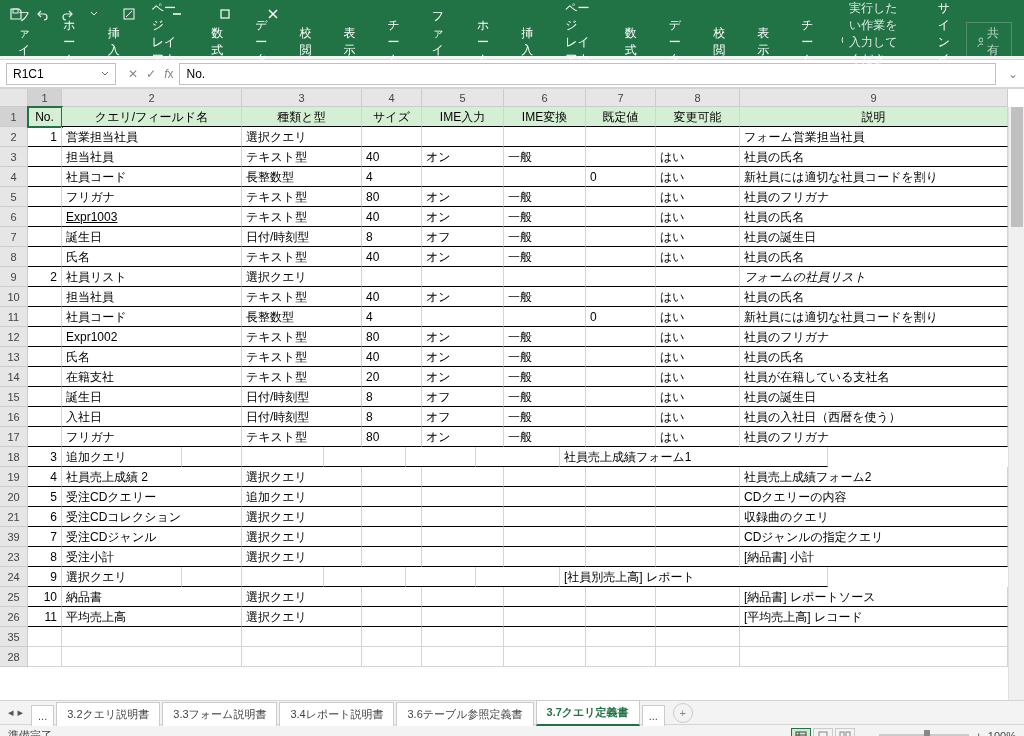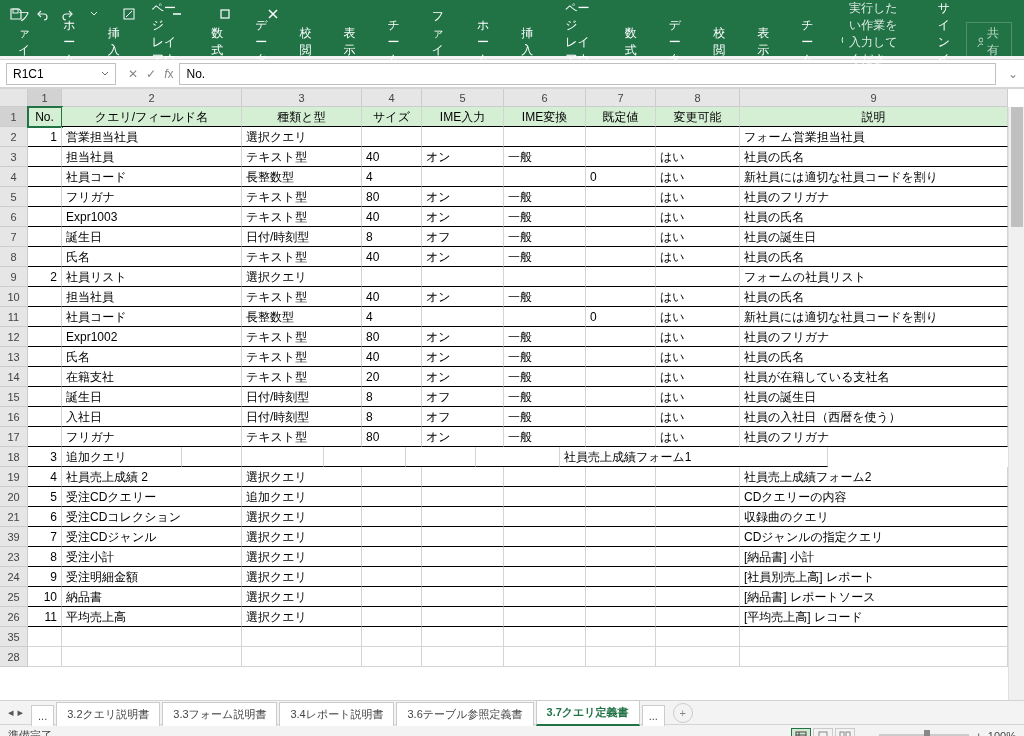--- a/index.html
+++ b/index.html
@@ -264,21 +264,21 @@
         <div class="cell c2" style="width: 120px;">テキスト型</div>
         <div class="cell c3" style="width: 60px;">80</div>
         <div class="cell c4" style="width: 82px;">オン</div>
         <div class="cell c5" style="width: 82px;">一般</div>
         <div class="cell c6" style="width: 70px;"></div>
         <div class="cell c7" style="width: 84px;">はい</div>
         <div class="cell c8" style="width: 268px;">社員のフリガナ</div>
       </div>
       <div class="row data-row">
         <div class="cell c0" style="width: 34px;"></div>
-        <div class="cell c1" style="width: 180px;">Expr1003</div>
+        <div class="cell c1" style="width: 180px; text-decoration: underline;">Expr1003</div>
         <div class="cell c2" style="width: 120px;">テキスト型</div>
         <div class="cell c3" style="width: 60px;">40</div>
         <div class="cell c4" style="width: 82px;">オン</div>
         <div class="cell c5" style="width: 82px;">一般</div>
         <div class="cell c6" style="width: 70px;"></div>
         <div class="cell c7" style="width: 84px;">はい</div>
         <div class="cell c8" style="width: 268px;">社員の氏名</div>
       </div>
       <div class="row data-row">
         <div class="cell c0" style="width: 34px;"></div>
@@ -304,21 +304,21 @@
       </div>
       <div class="row data-row">
         <div class="cell c0" style="width: 34px;">2</div>
         <div class="cell c1" style="width: 180px;">社員リスト</div>
         <div class="cell c2" style="width: 120px;">選択クエリ</div>
         <div class="cell c3" style="width: 60px;"></div>
         <div class="cell c4" style="width: 82px;"></div>
         <div class="cell c5" style="width: 82px;"></div>
         <div class="cell c6" style="width: 70px;"></div>
         <div class="cell c7" style="width: 84px;"></div>
-        <div class="cell c8" style="width: 268px;">フォームの社員リスト</div>
+        <div class="cell c8" style="width: 268px; font-style: italic;">フォームの社員リスト</div>
       </div>
       <div class="row data-row">
         <div class="cell c0" style="width: 34px;"></div>
         <div class="cell c1" style="width: 180px;">担当社員</div>
         <div class="cell c2" style="width: 120px;">テキスト型</div>
         <div class="cell c3" style="width: 60px;">40</div>
         <div class="cell c4" style="width: 82px;">オン</div>
         <div class="cell c5" style="width: 82px;">一般</div>
         <div class="cell c6" style="width: 70px;"></div>
         <div class="cell c7" style="width: 84px;">はい</div>
@@ -461,21 +461,20 @@
         <div class="cell c2" style="width: 120px;">選択クエリ</div>
         <div class="cell c3" style="width: 60px;"></div>
         <div class="cell c4" style="width: 82px;"></div>
         <div class="cell c5" style="width: 82px;"></div>
         <div class="cell c6" style="width: 70px;"></div>
         <div class="cell c7" style="width: 84px;"></div>
         <div class="cell c8" style="width: 268px;">[納品書] 小計</div>
       </div>
       <div class="row data-row">
         <div class="cell c0" style="width: 34px;">9</div>
-        <div class="cell c1" style="width: 180px;">受注明細金額</div>
         <div class="cell c2" style="width: 120px;">選択クエリ</div>
         <div class="cell c3" style="width: 60px;"></div>
         <div class="cell c4" style="width: 82px;"></div>
         <div class="cell c5" style="width: 82px;"></div>
         <div class="cell c6" style="width: 70px;"></div>
         <div class="cell c7" style="width: 84px;"></div>
         <div class="cell c8" style="width: 268px;">[社員別売上高] レポート</div>
       </div>
       <div class="row data-row">
         <div class="cell c0" style="width: 34px;">10</div>

